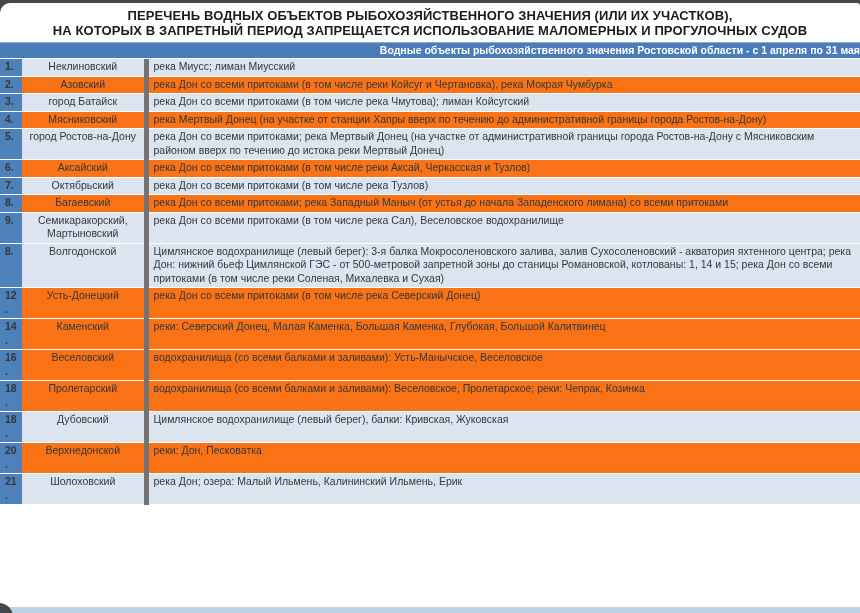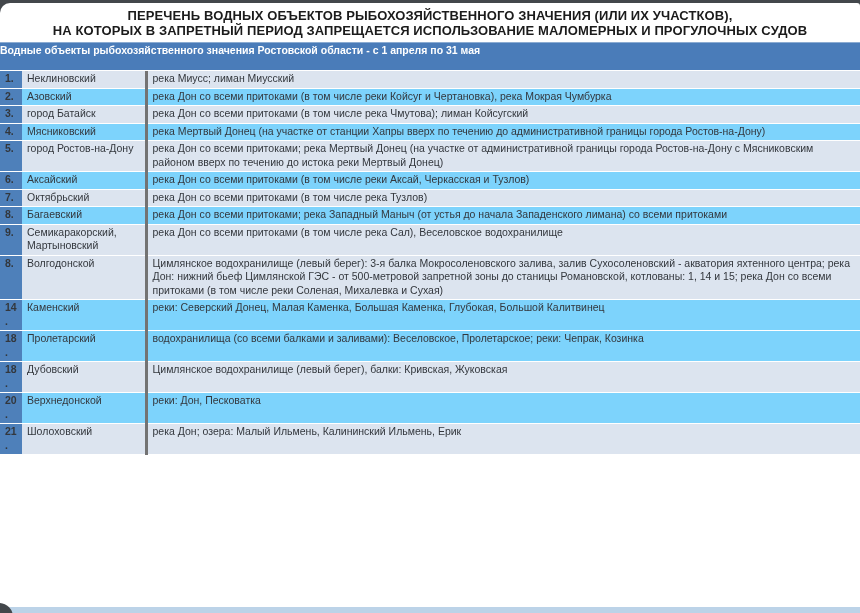--- a/index.html
+++ b/index.html
@@ -25,22 +25,22 @@
     line-height:14.5px;
     color:#1b1b1b;
     letter-spacing:.1px;
   }
   .section-bar{
     background:#4a7cb9;
     color:#ffffff;
     font-weight:bold;
     font-size:10.5px;
     line-height:12px;
-    text-align:left;
-    padding:1px 0 14px;
+    text-align:right;
+    padding:1px 0 2px;
     border-top:1px solid #8cacd2;
     border-bottom:1px solid #ffffff;
   }
   table.rows-table{
     border-collapse:collapse;
     width:100%;
     table-layout:fixed;
   }
   table.rows-table td{
     font-size:10.5px;
@@ -53,24 +53,25 @@
   }
   td.num{
     background:#4e80ba;
     color:#ffffff;
     font-size:9.5px;
     font-weight:bold;
     padding:1px 2px 2px 3px;
     border-bottom:1px solid #c9d8e9;
   }
   td.district{
-    border-right:3px solid #737373;
+    border-right:5px solid #737373;
+    text-align:center;
   }
   tr.odd  td.district, tr.odd  td.objects{background:#dce4ef;}
-  tr.even td.district, tr.even td.objects{background:#7dd3fc;}
+  tr.even td.district, tr.even td.objects{background:#f97316;}
   .bottom-strip{
     position:absolute;bottom:0;left:0;right:0;
     height:6px;
     background:#bcd3e8;
   }
   .corner-curl{
     position:absolute;bottom:-5px;left:-5px;
     width:18px;height:15px;
     background:#43474b;
     border-radius:0 14px 0 0;
@@ -137,23 +138,33 @@
             <td class="num">9.</td>
             <td class="district">Семикаракорский, Мартыновский</td>
             <td class="objects">река Дон со всеми притоками (в том числе река Сал), Веселовское водохранилище</td>
           </tr>
           <tr class="odd">
             <td class="num">8.</td>
             <td class="district">Волгодонской</td>
             <td class="objects">Цимлянское водохранилище (левый берег): 3-я балка Мокросоленовского залива, залив Сухосоленовский - акватория яхтенного центра; река Дон: нижний бьеф Цимлянской ГЭС - от 500-метровой запретной зоны до станицы Романовской, котлованы: 1, 14 и 15; река Дон со всеми притоками (в том числе реки Соленая, Михалевка и Сухая)</td>
           </tr>
           <tr class="even">
+            <td class="num">12.</td>
+            <td class="district">Усть-Донецкий</td>
+            <td class="objects">река Дон со всеми притоками (в том числе река Северский Донец)</td>
+          </tr>
+          <tr class="even">
             <td class="num">14.</td>
             <td class="district">Каменский</td>
             <td class="objects">реки: Северский Донец, Малая Каменка, Большая Каменка, Глубокая, Большой Калитвинец</td>
+          </tr>
+          <tr class="even">
+            <td class="num">16.</td>
+            <td class="district">Веселовский</td>
+            <td class="objects">водохранилища (со всеми балками и заливами): Усть-Манычское, Веселовское</td>
           </tr>
           <tr class="even">
             <td class="num">18.</td>
             <td class="district">Пролетарский</td>
             <td class="objects">водохранилища (со всеми балками и заливами): Веселовское, Пролетарское; реки: Чепрак, Козинка</td>
           </tr>
           <tr class="odd">
             <td class="num">18.</td>
             <td class="district">Дубовский</td>
             <td class="objects">Цимлянское водохранилище (левый берег), балки: Кривская, Жуковская</td>

